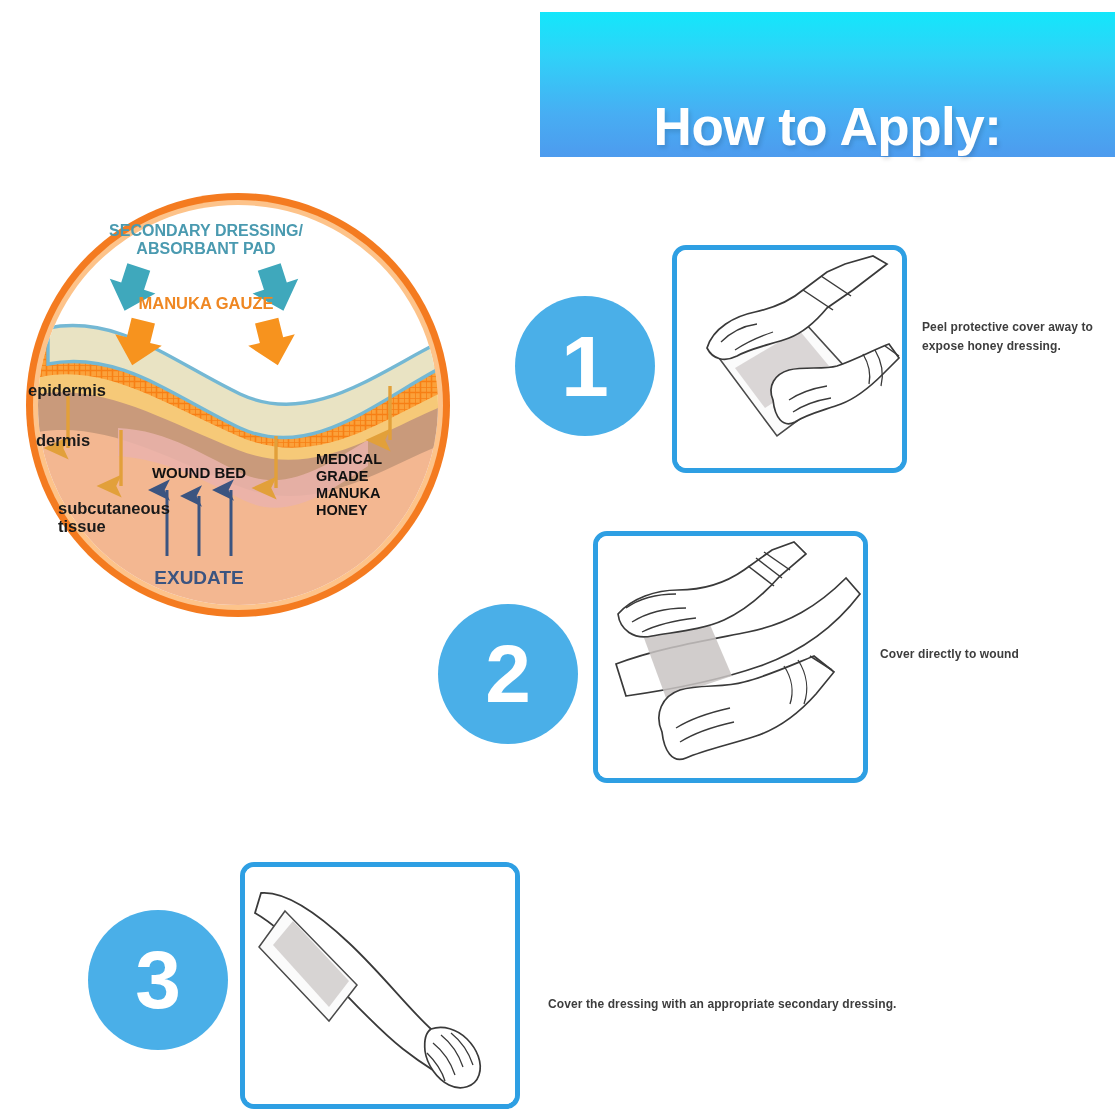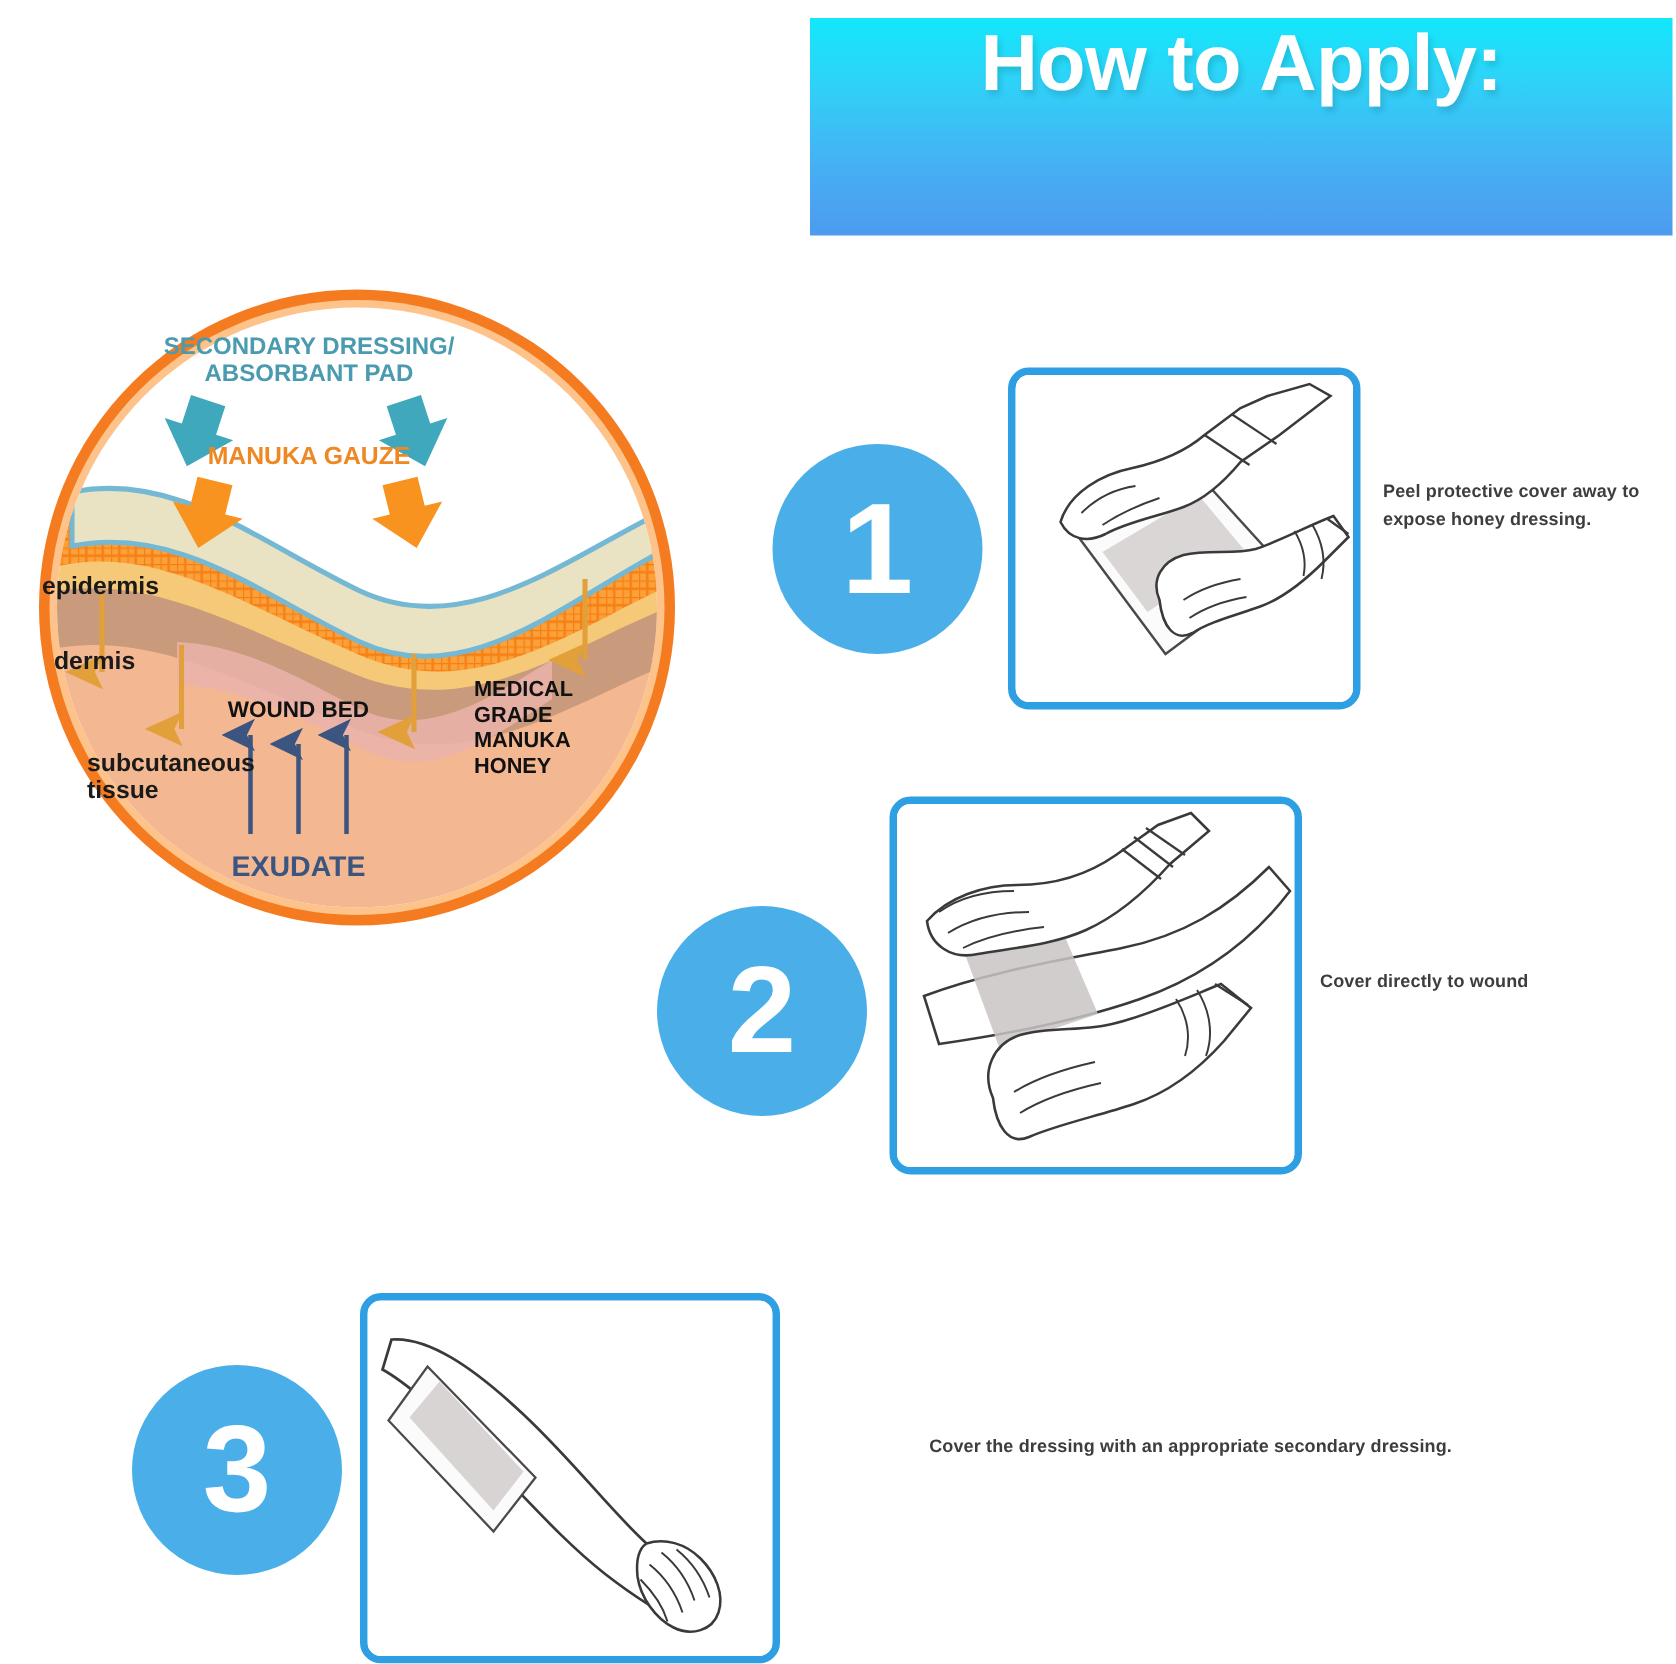--- a/index.html
+++ b/index.html
@@ -8,21 +8,21 @@
     background:#ffffff;
     font-family:"Liberation Sans", sans-serif;
     overflow:hidden;
   }
   #page { position:relative; width:1117px; height:1109px; background:#fff; }
 
   
   .header-banner{
     position:absolute; left:540px; top:12px; width:575px; height:145px;
     background:linear-gradient(180deg,#13e7fb 0%,#2fd2f8 30%,#47aef3 70%,#4d9bee 100%);
-    display:flex; align-items:flex-start; justify-content:center;
+    display:flex; align-items:flex-end; justify-content:center;
   }
   .header-title{
     color:#ffffff; font-size:53px; font-weight:bold; letter-spacing:-0.5px;
     text-shadow:2px 3px 4px rgba(0,0,0,0.13);
     font-family:"Liberation Sans", sans-serif;
   }
 
   
   .anatomy{ position:absolute; left:8px; top:178px; width:460px; height:455px; }
   .anatomy svg{ display:block; }
@@ -49,21 +49,21 @@
   #step1 .step-circle{ left:515px; top:296px; width:140px; height:140px; font-size:86px; }
   #step1 .step-frame{ left:672px; top:245px; width:235px; height:228px; }
   #step1 .step-text{ left:922px; top:318px; width:180px; }
   
   #step2 .step-circle{ left:438px; top:604px; width:140px; height:140px; font-size:82px; }
   #step2 .step-frame{ left:593px; top:531px; width:275px; height:252px; }
   #step2 .step-text{ left:880px; top:645px; width:190px; }
   
   #step3 .step-circle{ left:88px; top:910px; width:140px; height:140px; font-size:82px; }
   #step3 .step-frame{ left:240px; top:862px; width:280px; height:247px; }
-  #step3 .step-text{ left:548px; top:955px; width:420px;text-align:right; }
+  #step3 .step-text{ left:548px; top:995px; width:420px; }
 </style>
 </head>
 <body>
 
 <div id="page">
 
   <div class="header-banner">
     <div class="header-title">How to Apply:</div>
   </div>
 

